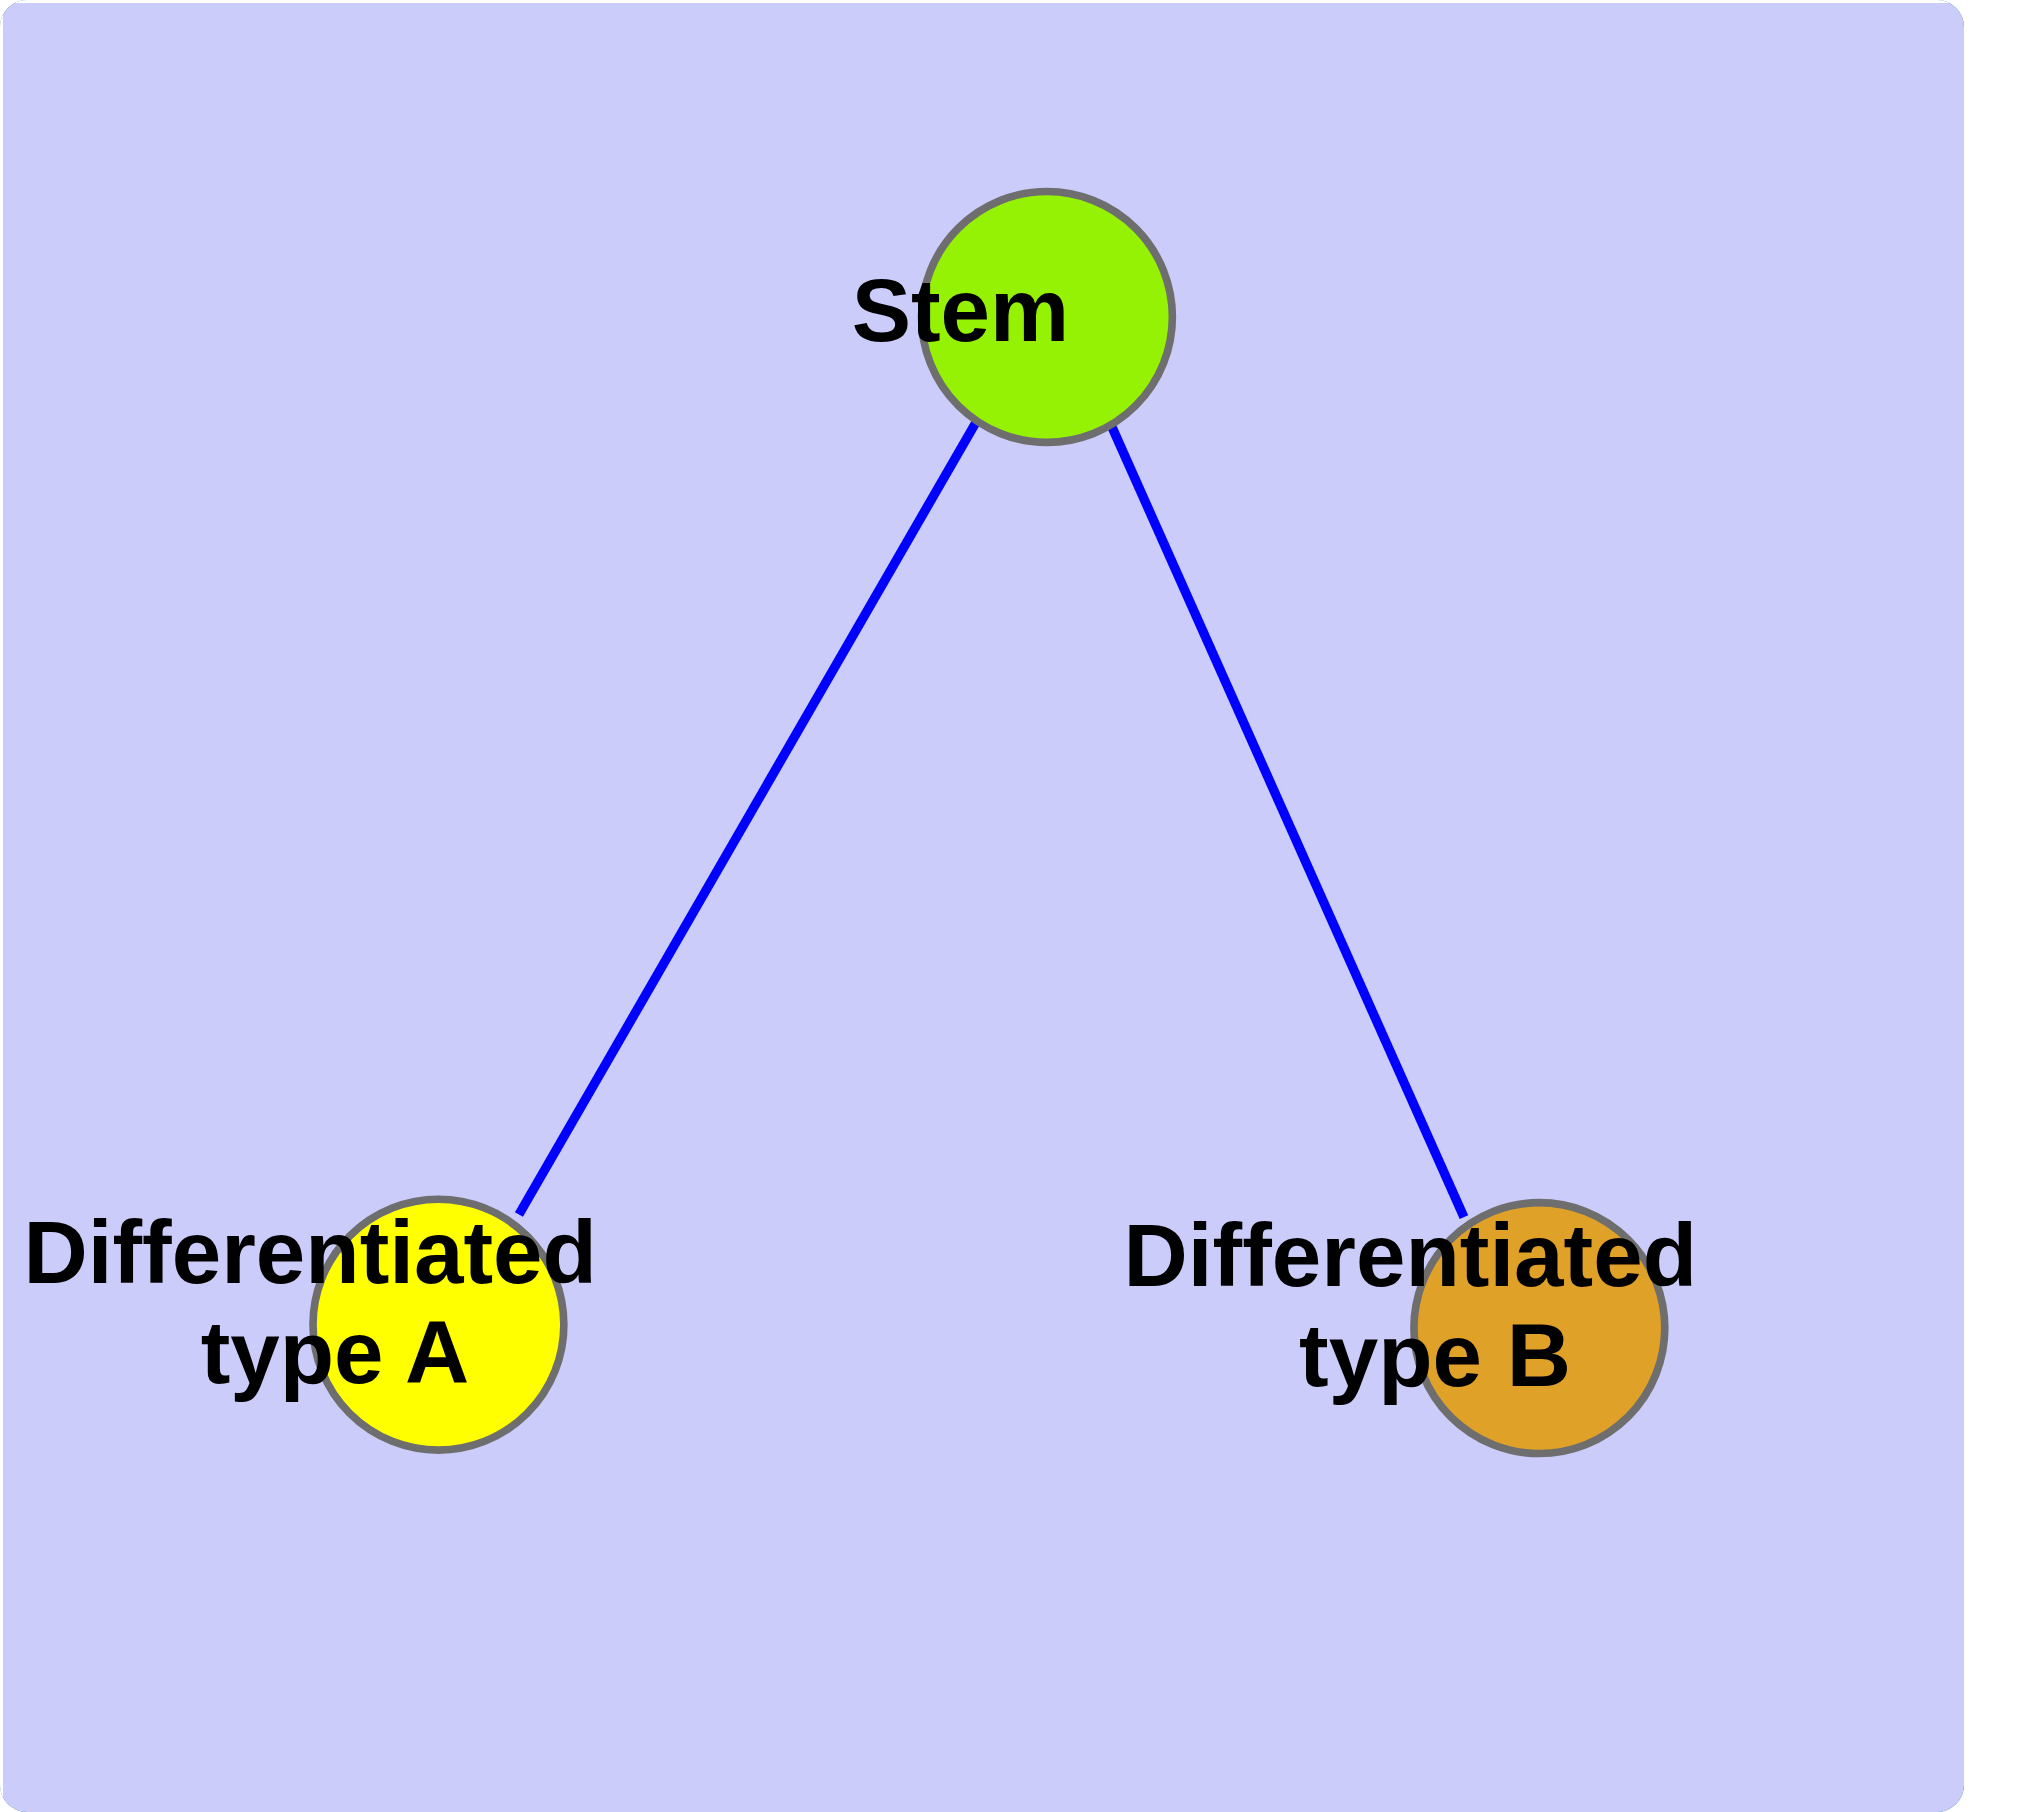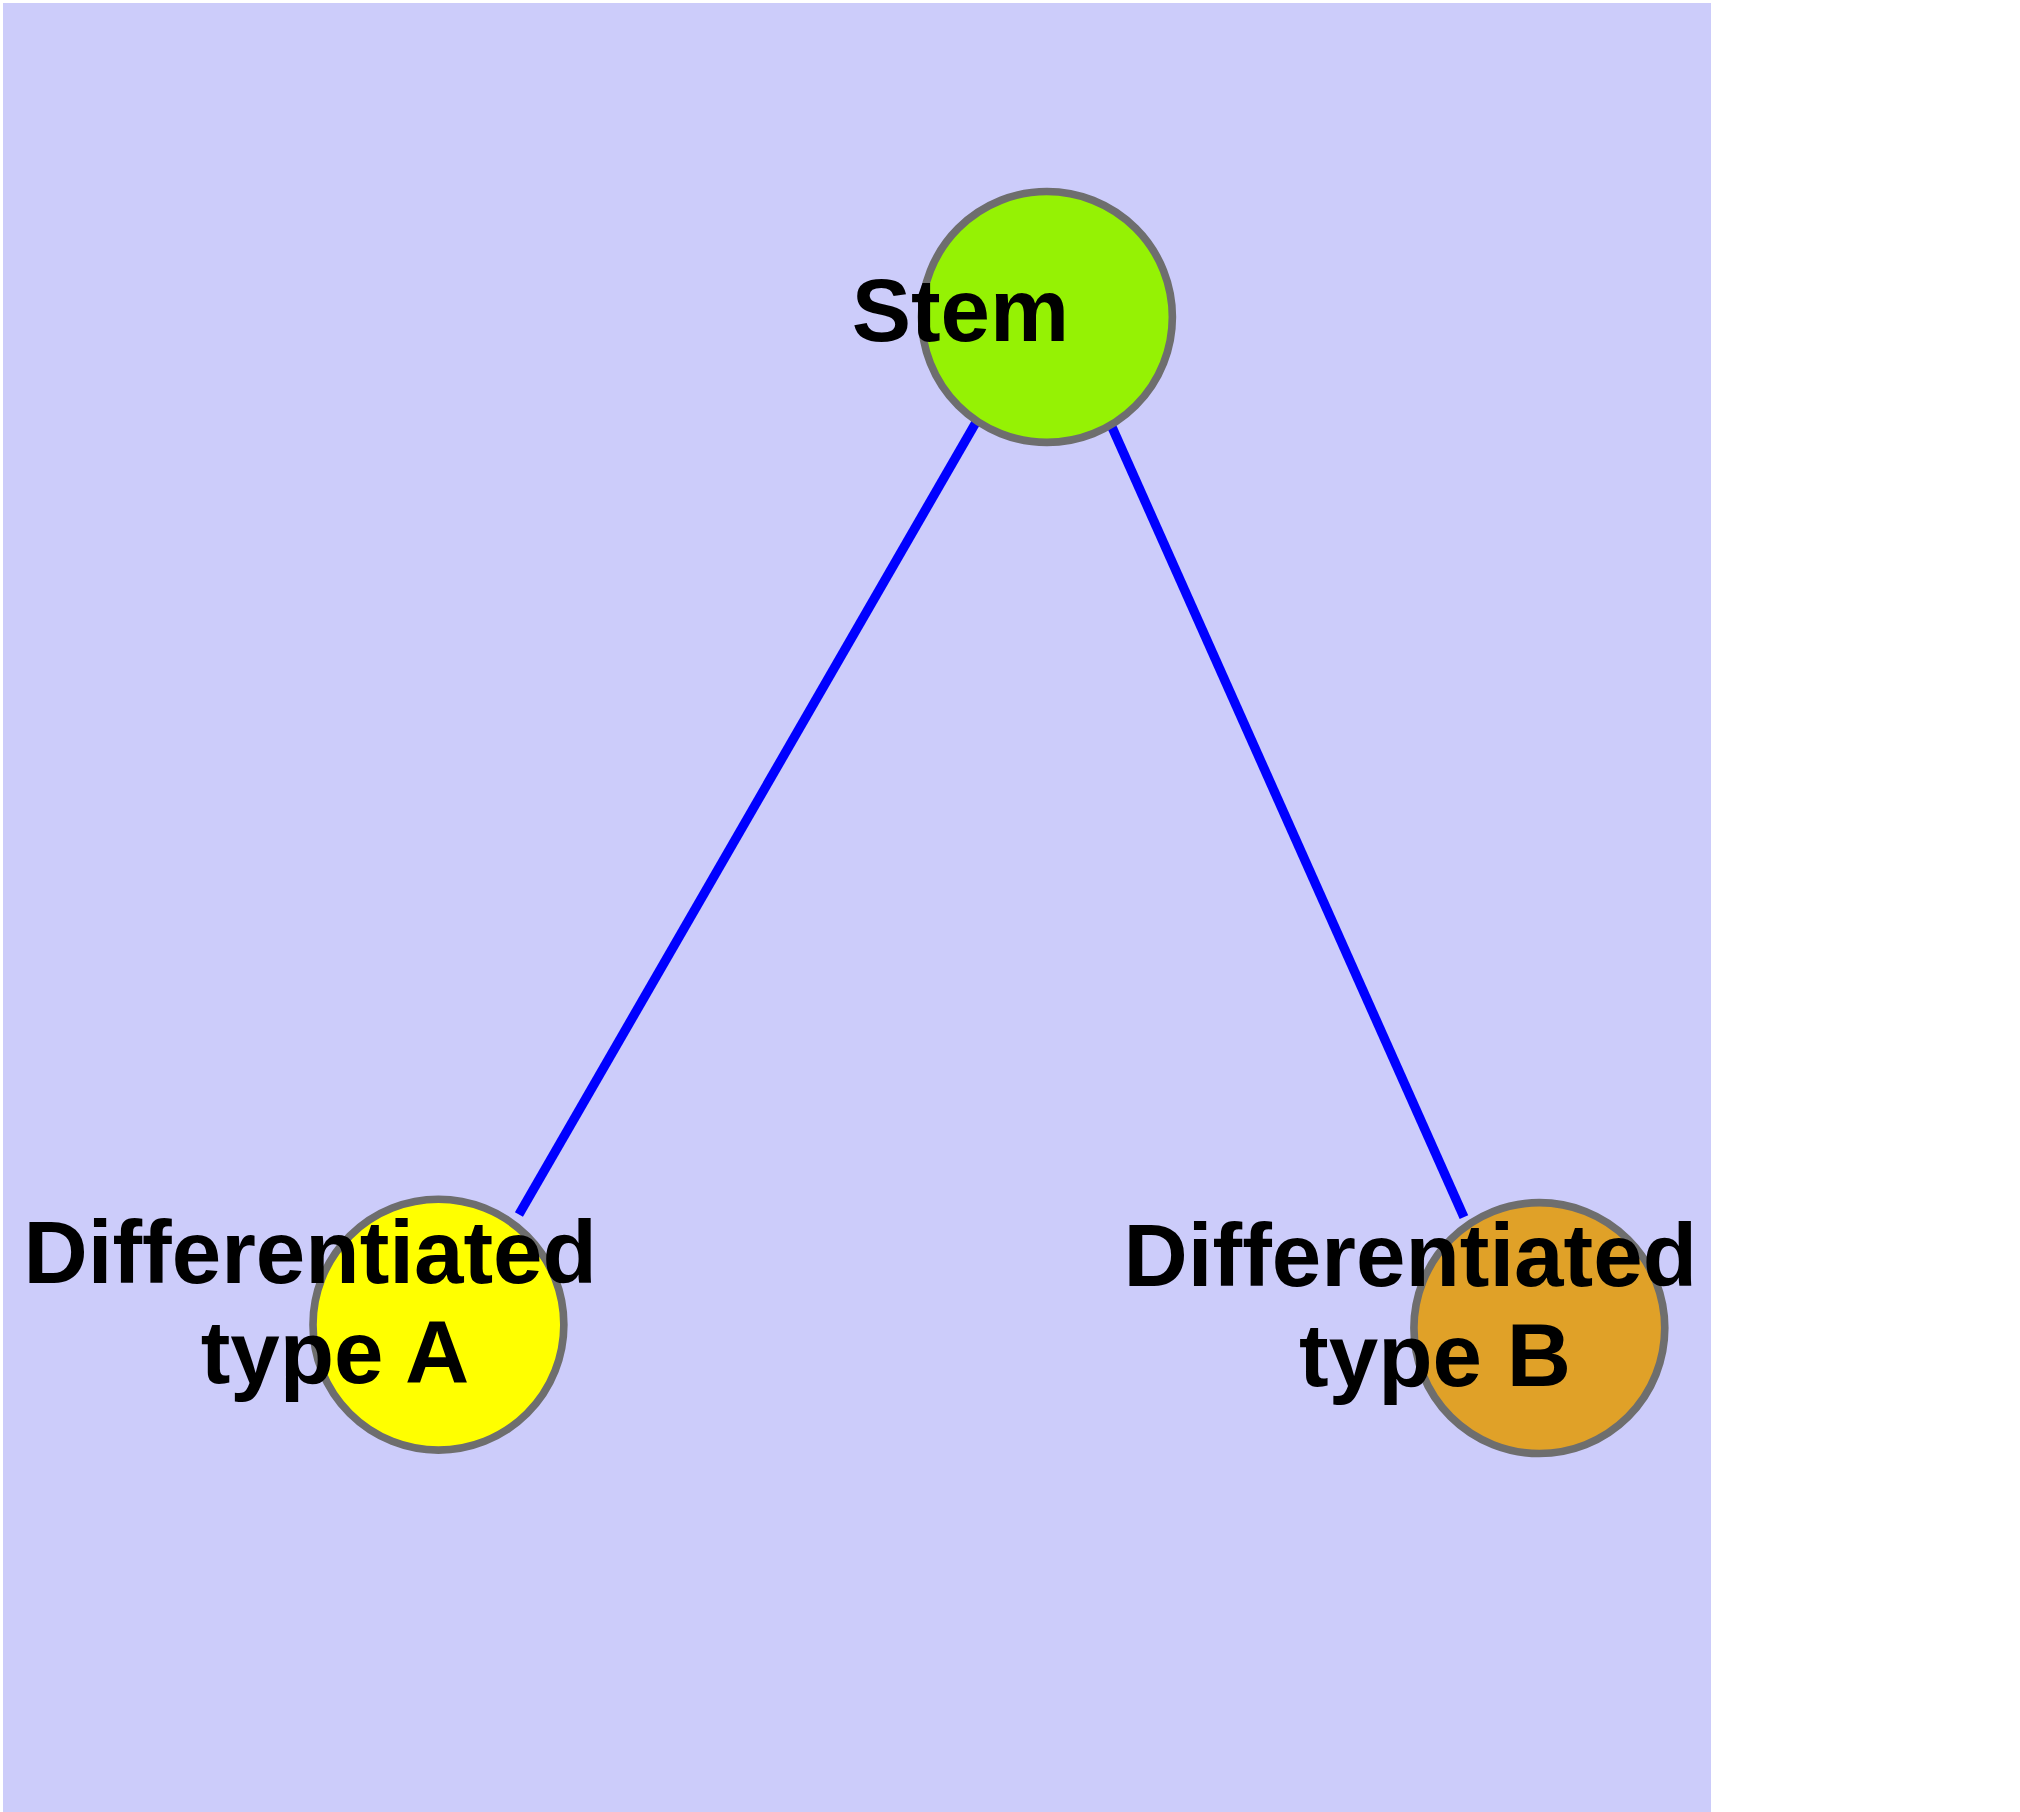--- a/index.html
+++ b/index.html
@@ -61,21 +61,21 @@
     left: 0;
     top: 0;
     width: 3.4px;
     height: 1812px;
     background: #ffffff;
   }
 </style>
 </head>
 <body>
 
-<div id="canvas" style="width: 1711px; height: 1812px; background: #0f766e;">
+<div id="canvas" style="width: 1964px; height: 1812px; background: #0f766e; border-radius: 27px;">
 
   <svg id="graph-svg" viewBox="0 0 2384 2138" xmlns="http://www.w3.org/2000/svg" style="width: 2021px; height: 1812px;">
 
     <rect class="bg-plate" x="0" y="0" width="2384" height="2138" fill="#ccccfa"></rect>
 
     <g>
       <line class="edge-line" x1="1152" y1="497" x2="612" y2="1433" stroke="#0000ff"></line>
       <line class="edge-line" x1="1310" y1="500" x2="1727" y2="1436" stroke="#0000ff"></line>
     </g>
 

